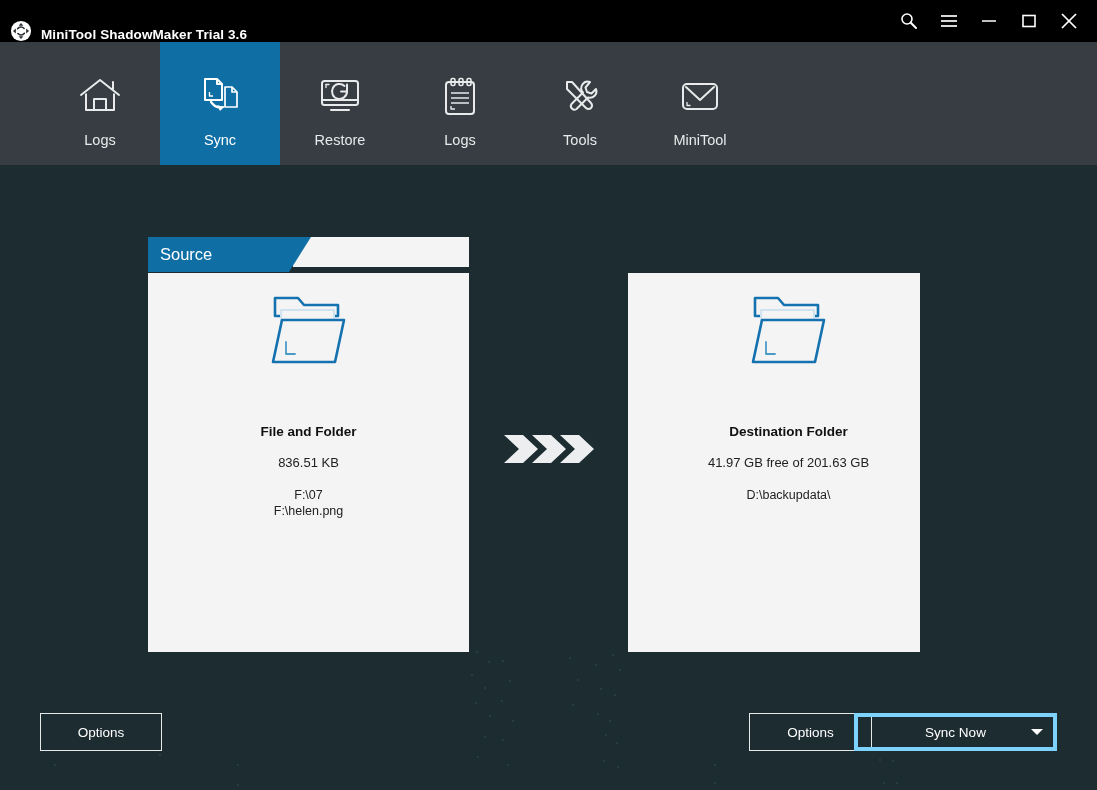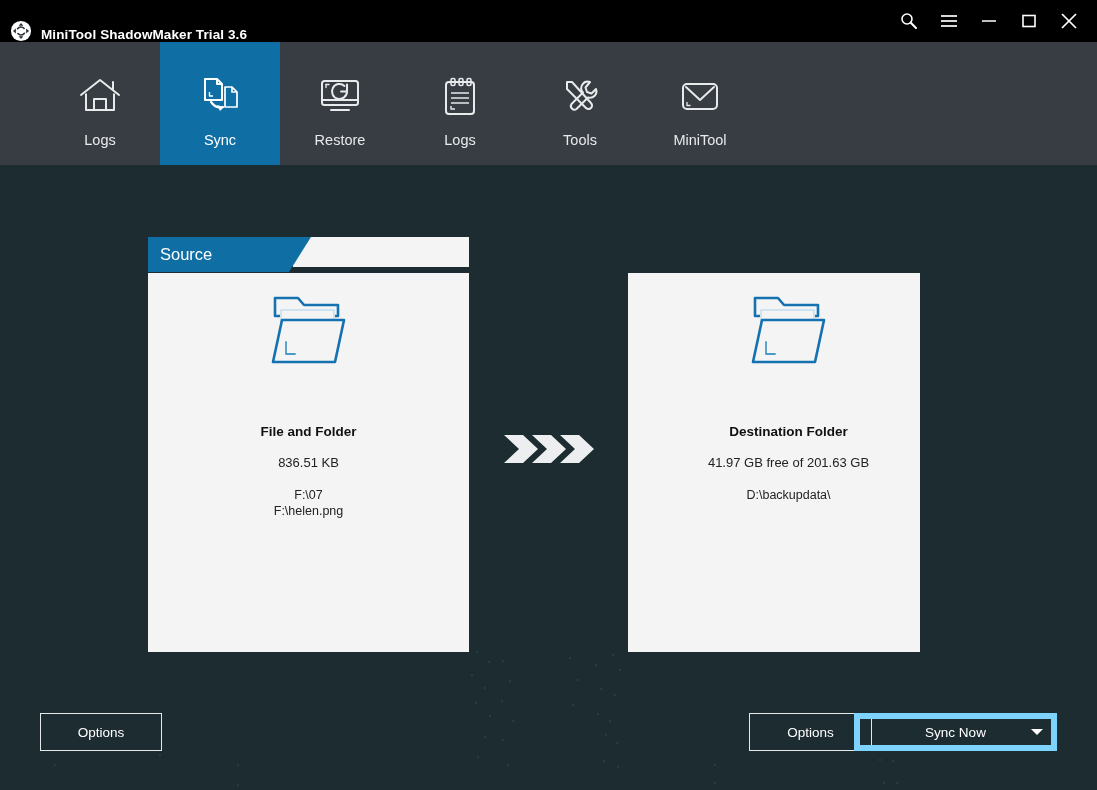--- a/index.html
+++ b/index.html
@@ -227,21 +227,21 @@
   .btn-options  { left: 749px; top: 713px; width: 123px; height: 38px; }
   .btn-syncnow-wrap {
     position: absolute;
     left: 854px; top: 713px;
     width: 203px; height: 38px;
   }
   .btn-syncnow-inner {
     position: absolute;
     left: 0; top: 0;
     width: 203px; height: 38px;
-    border: 6px solid #7dd3fc;
+    border: 4px solid #7dd3fc;
     box-sizing: border-box;
     display: flex;
     align-items: center;
     justify-content: center;
     color: #ffffff;
     font-size: 13.5px;
     cursor: default;
   }
   .btn-syncnow-caret {
     position: absolute;

